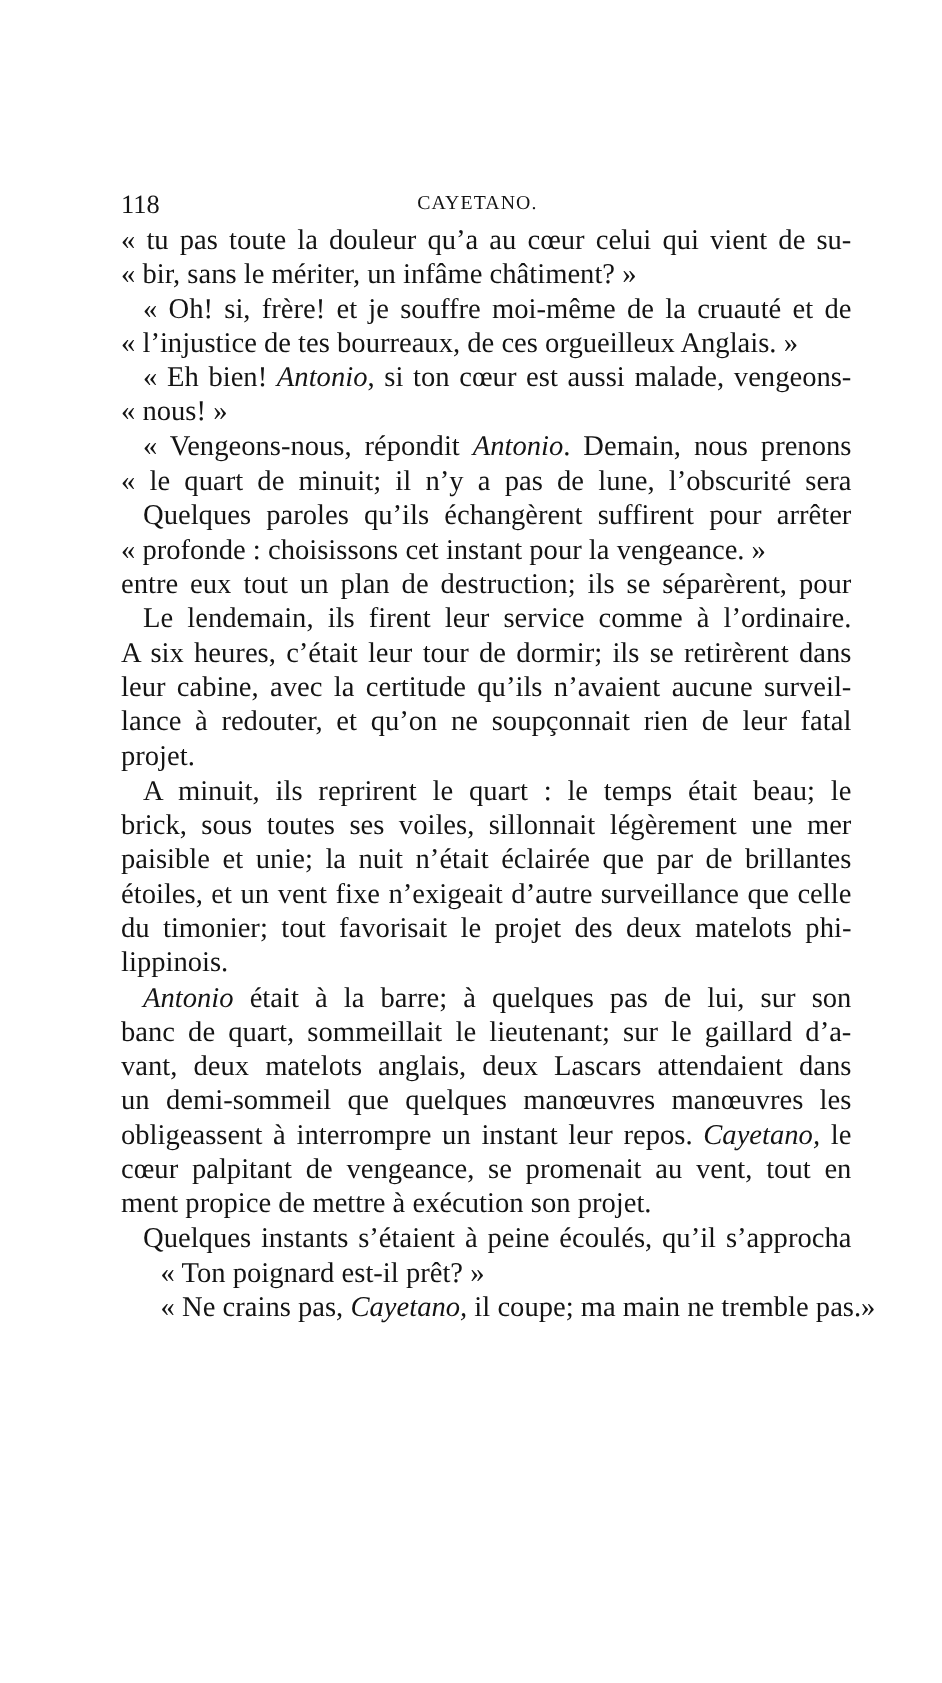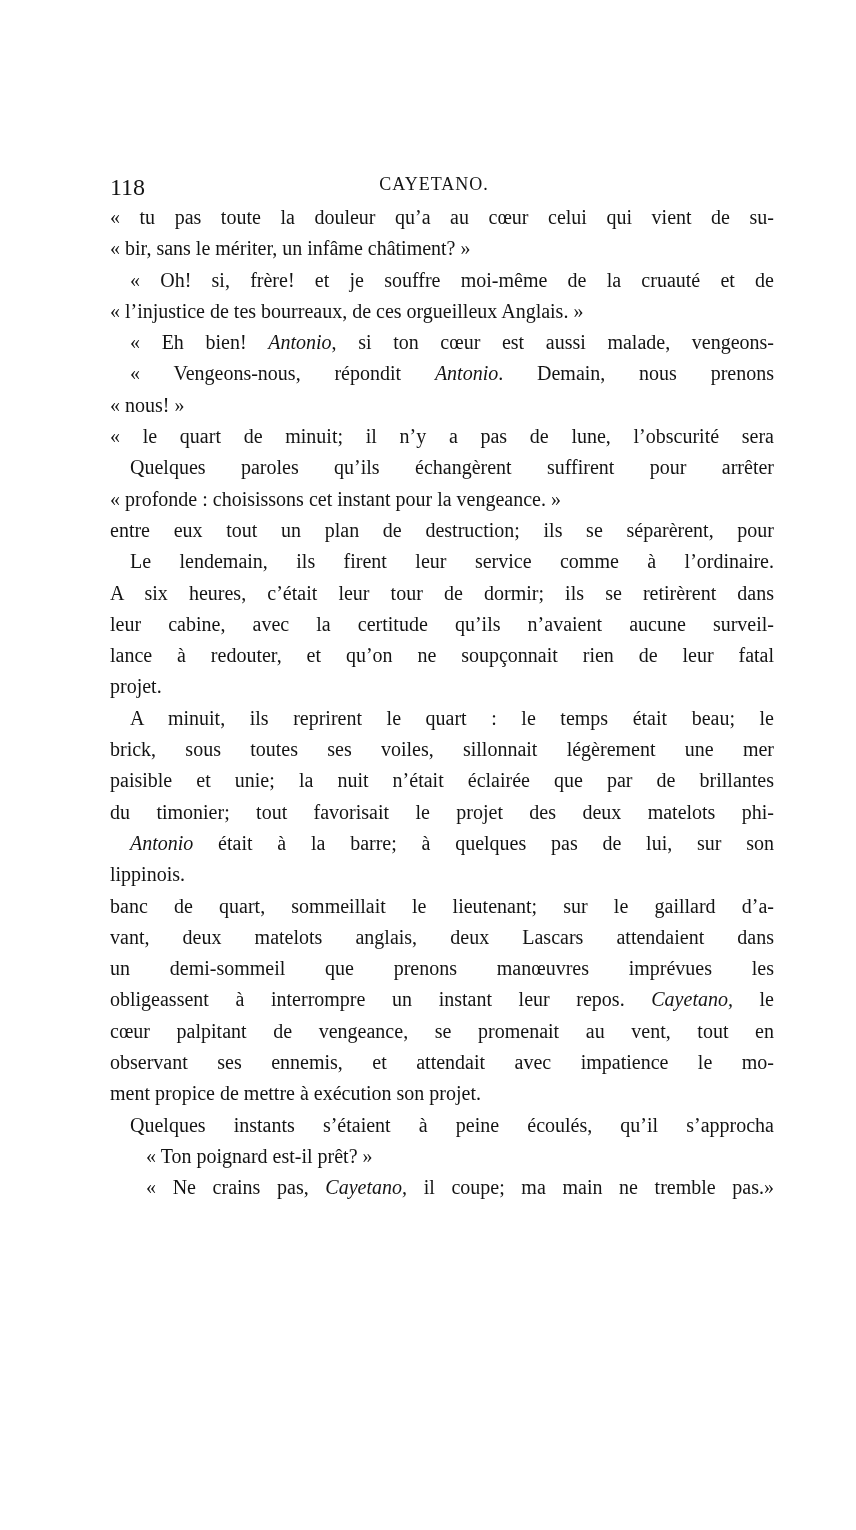--- a/index.html
+++ b/index.html
@@ -3,62 +3,62 @@
 <meta charset="utf-8">
 <style>
   html, body { margin: 0; padding: 0; background: #ffffff; }
   body { width: 856px; height: 1530px; position: relative; overflow: hidden; }
   .page { position: absolute; left: 110px; top: 170px; width: 664px; color: #141414;
           font-family: "Liberation Serif", "DejaVu Serif", serif; }
   .header { position: relative; height: 32px; font-size: 19px; }
   .page-number { position: absolute; left: 0; top: 4px; font-size: 24px; }
   .running-title { position: absolute; left: 0; right: 16px; top: 4px; text-align: center;
                    letter-spacing: 1px; font-size: 18px; }
-  .line { height: 31.3px; line-height: 31.3px; font-size: 20px; white-space: nowrap;
+  .line { height: 31.3px; line-height: 31.3px; font-size: 26px; white-space: nowrap;
           text-align: justify; text-align-last: justify; }
   .line.last { text-align-last: left; }
   .line.indent { padding-left: 20px; }
   .line.indent2 { padding-left: 36px; }
   i { font-style: italic; }
 </style>
 </head>
 <body>
 
 <div class="page">
   <div class="header">
     <span class="page-number">118</span>
     <span class="running-title">CAYETANO.</span>
   </div>
   <div id="body-text">
       <div class="line "><span>« tu pas toute la douleur qu’a au cœur celui qui vient de su-</span></div>
       <div class="line last"><span>« bir, sans le mériter, un infâme châtiment? »</span></div>
       <div class="line indent"><span>« Oh! si, frère! et je souffre moi-même de la cruauté et de</span></div>
       <div class="line last"><span>« l’injustice de tes bourreaux, de ces orgueilleux Anglais. »</span></div>
       <div class="line indent"><span>« Eh bien! </span><i>Antonio</i><span>, si ton cœur est aussi malade, vengeons-</span></div>
+      <div class="line last"><span>« nous! »</span></div>
       <div class="line indent"><span>« Vengeons-nous, répondit </span><i>Antonio</i><span>. Demain, nous prenons</span></div>
-      <div class="line last"><span>« nous! »</span></div>
       <div class="line "><span>« le quart de minuit; il n’y a pas de lune, l’obscurité sera</span></div>
       <div class="line indent"><span>Quelques paroles qu’ils échangèrent suffirent pour arrêter</span></div>
       <div class="line last"><span>« profonde : choisissons cet instant pour la vengeance. »</span></div>
       <div class="line "><span>entre eux tout un plan de destruction; ils se séparèrent, pour</span></div>
       <div class="line indent"><span>Le lendemain, ils firent leur service comme à l’ordinaire.</span></div>
       <div class="line "><span>A six heures, c’était leur tour de dormir; ils se retirèrent dans</span></div>
       <div class="line "><span>leur cabine, avec la certitude qu’ils n’avaient aucune surveil-</span></div>
       <div class="line "><span>lance à redouter, et qu’on ne soupçonnait rien de leur fatal</span></div>
       <div class="line last"><span>projet.</span></div>
       <div class="line indent"><span>A minuit, ils reprirent le quart : le temps était beau; le</span></div>
       <div class="line "><span>brick, sous toutes ses voiles, sillonnait légèrement une mer</span></div>
       <div class="line "><span>paisible et unie; la nuit n’était éclairée que par de brillantes</span></div>
+      <div class="line "><span>étoiles, et un vent fixe n’exigeait d’autre surveillance que celle</span></div>
       <div class="line "><span>du timonier; tout favorisait le projet des deux matelots phi-</span></div>
+      <div class="line last"><span>lippinois.</span></div>
       <div class="line indent"><span></span><i>Antonio</i><span> était à la barre; à quelques pas de lui, sur son</span></div>
-      <div class="line last"><span>lippinois.</span></div>
       <div class="line "><span>banc de quart, sommeillait le lieutenant; sur le gaillard d’a-</span></div>
       <div class="line "><span>vant, deux matelots anglais, deux Lascars attendaient dans</span></div>
-      <div class="line "><span>un demi-sommeil que prenons manœuvres imprévues les</span></div>
+      <div class="line "><span>un demi-sommeil que quelques manœuvres manœuvres les</span></div>
       <div class="line "><span>obligeassent à interrompre un instant leur repos. </span><i>Cayetano,</i><span> le</span></div>
       <div class="line "><span>cœur palpitant de vengeance, se promenait au vent, tout en</span></div>
-      <div class="line "><span>observant ses ennemis, et attendait avec impatience le mo-</span></div>
       <div class="line last"><span>ment propice de mettre à exécution son projet.</span></div>
       <div class="line indent"><span>Quelques instants s’étaient à peine écoulés, qu’il s’approcha</span></div>
       <div class="line indent2 last"><span>« Ton poignard est-il prêt? »</span></div>
       <div class="line indent2"><span>« Ne crains pas, </span><i>Cayetano,</i><span> il coupe; ma main ne tremble pas.»</span></div>
     </div>
 </div>
 
 </body></html>

